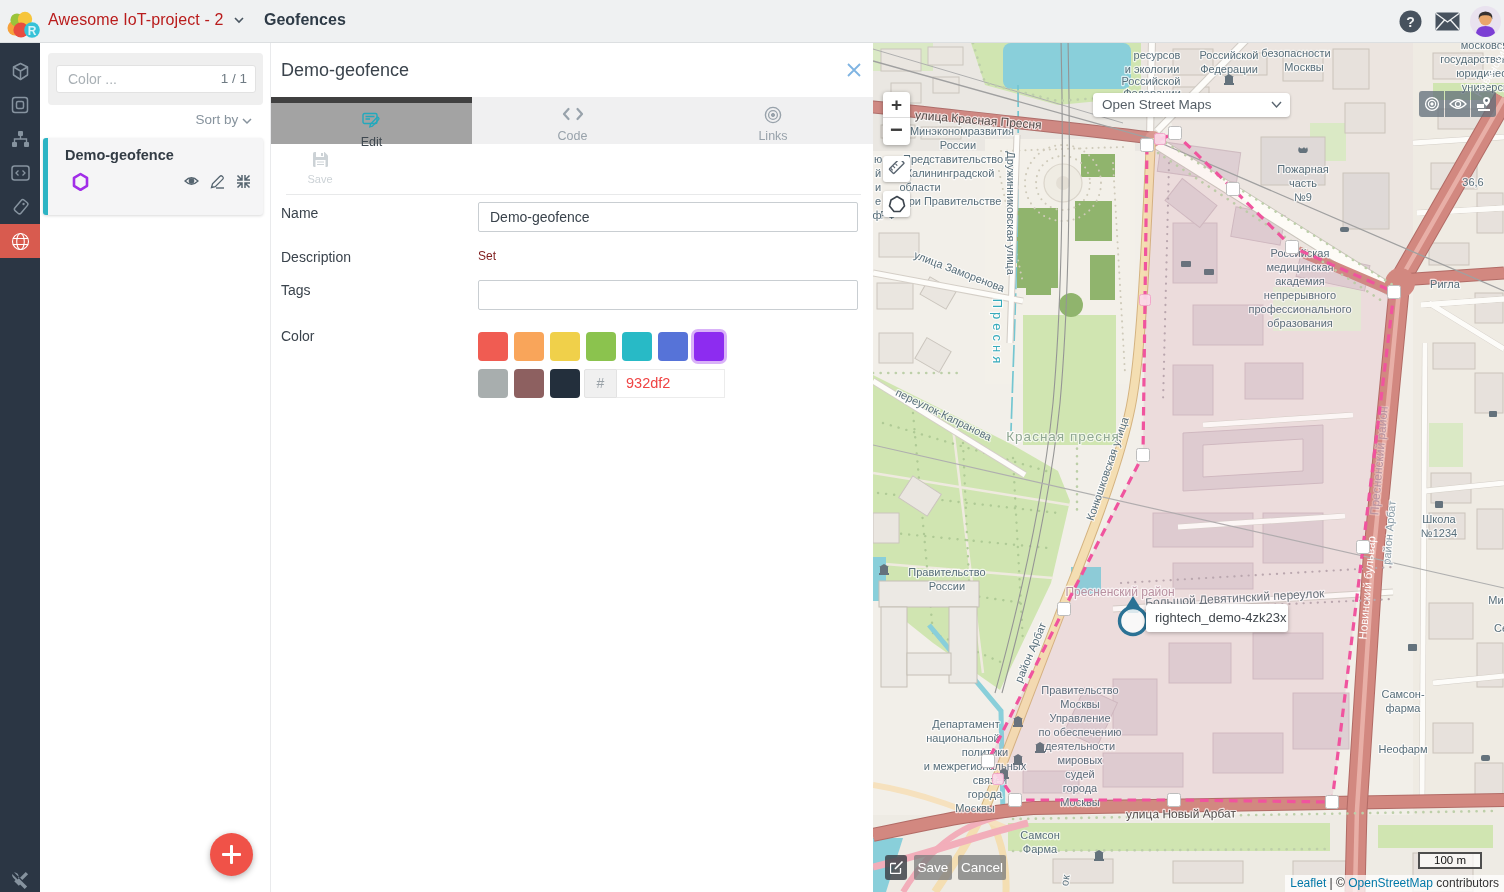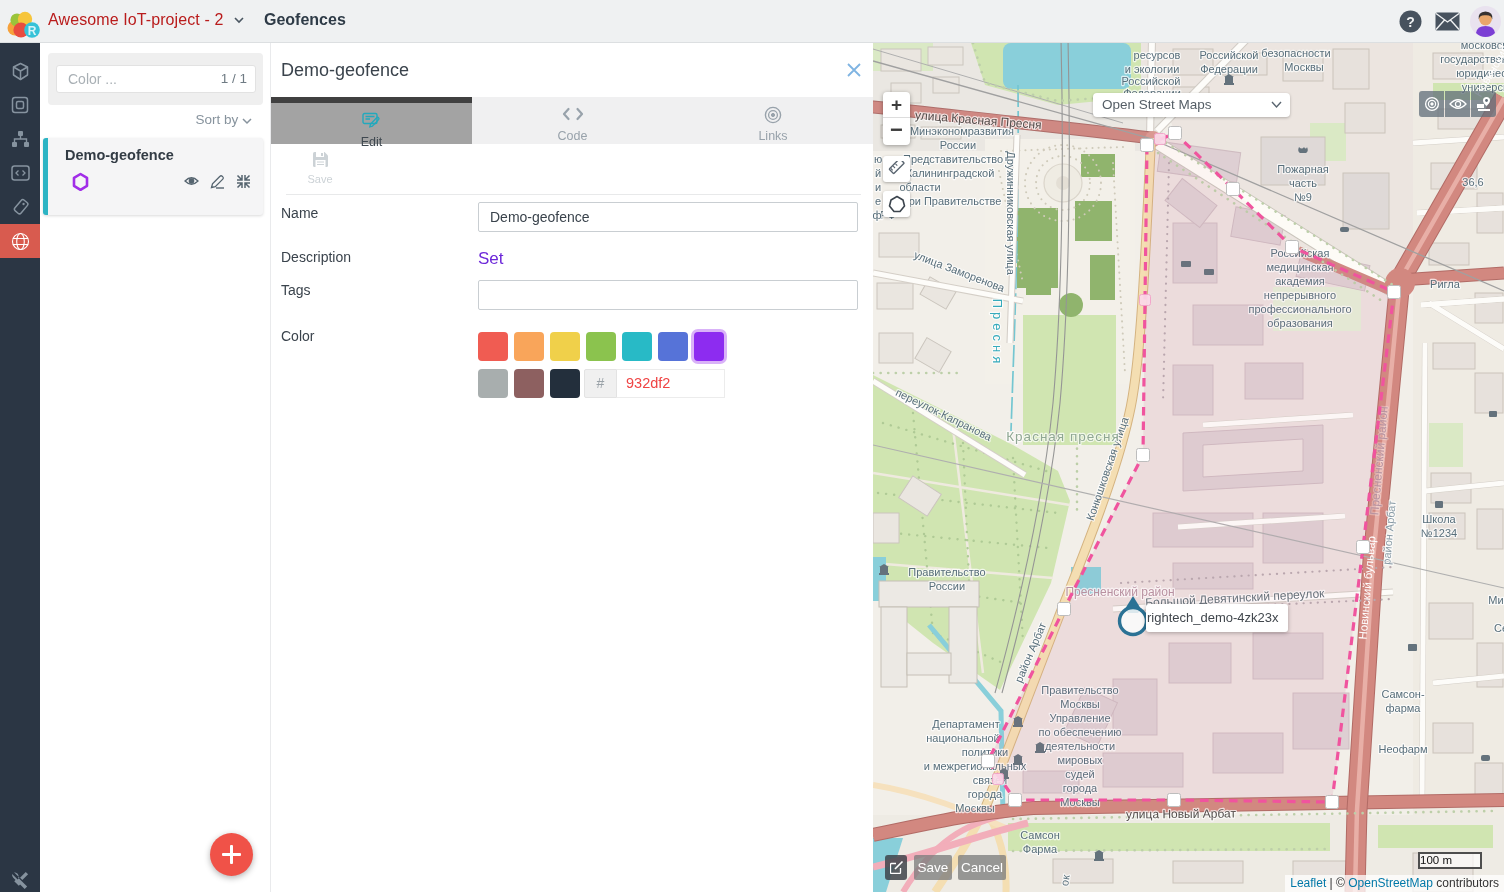--- a/index.html
+++ b/index.html
@@ -40,21 +40,21 @@
 .tab .tx { position:absolute; left:0; right:0; top:32px; text-align:center; font-size:12.5px; color:#98a2ab; }
 #tab1 { left:0; background:#a3a3a3; border-top:6px solid #404040; }
 #tab1 .tx { color:#3f4850; }
 #tab2 { left:201px; background:#f0f0f1; }
 #tab3 { left:402px; width:200px; background:#f0f0f1; }
 #saveblk { position:absolute; left:29px; top:108px; width:40px; text-align:center; }
 #saveblk .tx { font-size:11px; color:#ccd2d6; margin-top:1px; }
 #fdivider { position:absolute; left:15px; top:151px; width:575px; height:1px; background:#e8e9ea; }
 .frow-label { position:absolute; left:10px; font-size:14px; color:#3a434c; }
 .finput { position:absolute; left:207px; width:380px; height:30px; border:1px solid #c9ced2; border-radius:2px; background:#fff; font-size:14px; color:#3a434c; line-height:28px; padding-left:11px; }
-#setlink { position:absolute; left:207px; top:206px; font-size:17px; color:#6d28d9; }
+#setlink { position:absolute; left:207px; top:206px; font-size:12px; color:#7f1d1d; }
 .sw { width:30px; height:29px; border-radius:4px; display:inline-block; }
 #swrow1 { position:absolute; left:207px; top:289px; display:flex; gap:6px; }
 #swrow2 { position:absolute; left:207px; top:326px; display:flex; gap:6px; }
 #swsel { box-shadow:0 0 0 3px #d9b2f8; }
 #hexbox { position:absolute; left:313px; top:326px; width:141px; height:29px; }
 #hexbox .pre { position:absolute; left:0; top:0; width:33px; height:29px; background:#f0f0f0; border:1px solid #e3e3e3; border-radius:2px 0 0 2px; color:#9aa2a8; font-size:14px; text-align:center; line-height:27px;}
 #hexbox .val { position:absolute; left:33px; top:0; width:108px; height:29px; background:#fff; border:1px solid #ececec; border-left:none; font-size:14.5px; color:#ef4444; line-height:27px; padding-left:9px; }
 
 #map { position:absolute; left:873px; top:43px; width:631px; height:849px; background:#f2efe8; overflow:hidden; z-index:10; }
 
@@ -62,28 +62,28 @@
 #zoomctl .zin { position:absolute; left:0; top:0; width:27px; height:26px; border-bottom:1px solid #ddd; text-align:center; font-size:19px; font-weight:700; color:#3c3c3c; line-height:25px;}
 #zoomctl .zout { position:absolute; left:0; top:27px; width:27px; height:25px; text-align:center; font-size:22px; font-weight:700; color:#3c3c3c; line-height:21px;}
 .drawbtn { position:absolute; left:883px; width:27px; height:26px; background:#fff; border-radius:3px; box-shadow:0 1px 3px rgba(0,0,0,0.3); display:flex; align-items:center; justify-content:center; z-index:60;}
 #layersel { position:absolute; left:1093px; top:93px; width:197px; height:24px; background:#fff; border-radius:4px; box-shadow:0 1px 3px rgba(0,0,0,0.25); z-index:60;}
 #layersel .tx { position:absolute; left:9px; top:4px; font-size:13.5px; color:#555e66; }
 #layersel svg { position:absolute; right:8px; top:7px; }
 #mapbtns { position:absolute; left:1419px; top:91px; z-index:60; display:flex; gap:1px;}
 .mapbtn { width:25px; height:26px; background:rgba(96,110,121,0.75); display:flex; align-items:center; justify-content:center;}
 .mapbtn:first-child { border-radius:3px 0 0 3px; }
 .mapbtn:last-child { border-radius:0 3px 3px 0; }
-#tooltip { position:absolute; left:1146px; top:604px; width:142px; height:28px; background:#fff; border-radius:3px; box-shadow:0 1px 4px rgba(0,0,0,0.3); z-index:62; font-size:13px; color:#41474d; line-height:27px; padding-left:1px; white-space:nowrap; overflow:hidden;}
+#tooltip { position:absolute; left:1146px; top:604px; width:142px; height:28px; background:#fff; border-radius:3px; box-shadow:0 1px 4px rgba(0,0,0,0.3); z-index:62; font-size:13px; color:#41474d; line-height:27px; padding-left:9px; white-space:nowrap; overflow:hidden;}
 #marker { position:absolute; left:1114px; top:595px; z-index:61; }
 #botbar { position:absolute; left:885px; top:855px; z-index:60; display:flex; }
 #editbtn { width:22px; height:25px; background:rgba(62,68,74,0.85); border-radius:3px; display:flex; align-items:center; justify-content:center; margin-right:7px;}
 .graybtn { height:25px; background:rgba(125,125,125,0.78); border-radius:2px; color:#fff; font-size:13.5px; line-height:25px; text-align:center; }
 #savebtn { width:38px; margin-right:6px;}
 #cancelbtn { width:48px; }
-#scalebar { position:absolute; left:1418px; top:852px; width:64px; height:17px; background:rgba(255,255,255,0.65); border:2px solid #4e4e4e; font-size:11.5px; color:#111; line-height:13px; z-index:60;}
+#scalebar { position:absolute; left:1418px; top:852px; width:64px; height:17px; background:rgba(255,255,255,0.65); border:2px solid #4e4e4e; font-size:11.5px; color:#111; text-align:center; line-height:13px; z-index:60;}
 #attrib { position:absolute; right:0px; top:875px; height:23px; background:rgba(255,255,255,0.75); font-size:12px; color:#333; padding:1px 5px 0 5px; z-index:60;}
 #attrib .lnk { color:#0078a8; }
 </style>
 </head>
 <body>
 
 <div id="map">
 <svg width="631" height="849" viewBox="0 0 631 849">
 <rect x="0" y="0" width="631" height="849" fill="#f2efe8"></rect>
 

